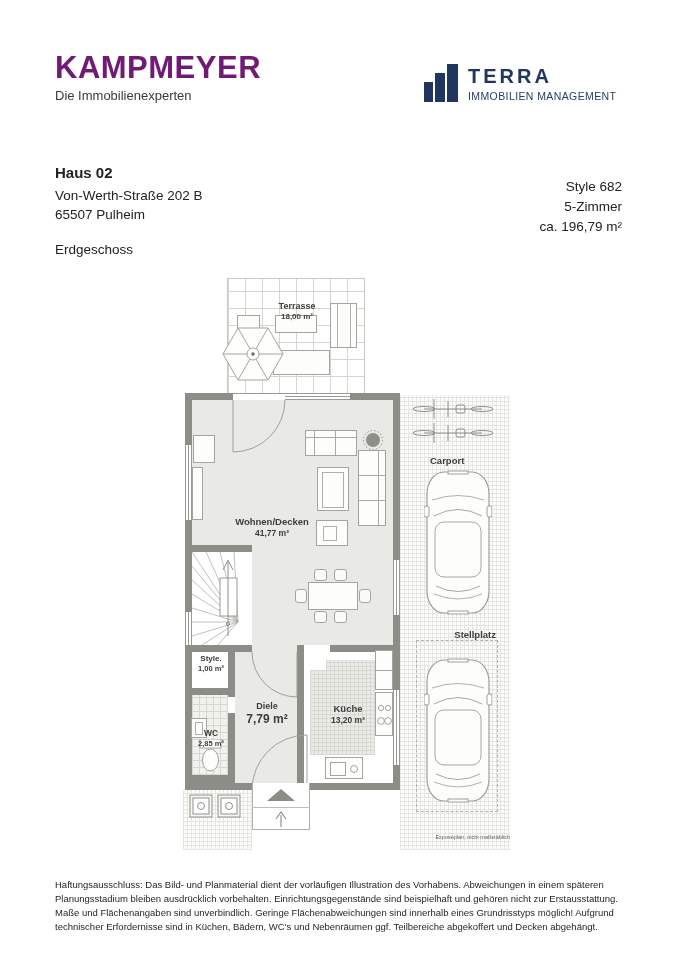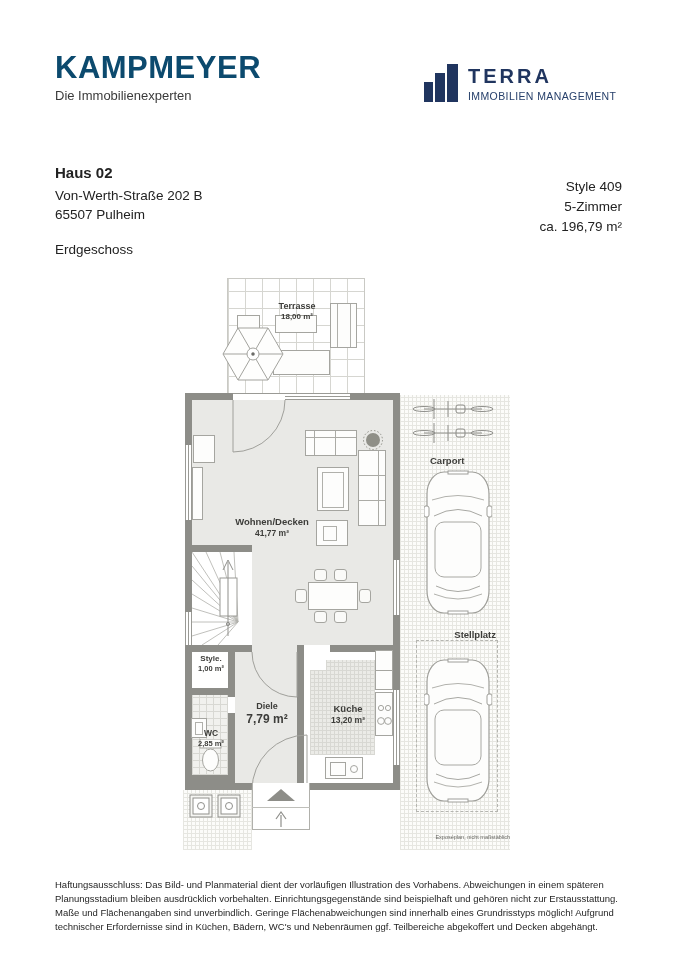--- a/index.html
+++ b/index.html
@@ -1,20 +1,20 @@
 <!DOCTYPE html>
 <html><head>
 <meta charset="utf-8">
 <style>
   html,body{margin:0;padding:0;background:#fff;}
   .page{position:relative;width:673px;height:960px;background:#fff;overflow:hidden;
         font-family:"Liberation Sans",sans-serif;color:#222;}
   .abs{position:absolute;}
   
-  .km-word{font-size:31px;font-weight:800;letter-spacing:.5px;color:#0c4a6e;}
+  .km-word{font-size:31px;font-weight:800;letter-spacing:.5px;color:#701a75;}
   .km-tag{font-size:13px;color:#3a3a3a;margin-top:2px;}
   .terra{display:flex;align-items:flex-end;gap:10px;}
   .terra-bars{display:flex;align-items:flex-end;gap:2px;height:38px;}
   .terra-bars i{display:block;background:#20355f;}
   .terra-word{font-size:20px;font-weight:800;letter-spacing:3px;color:#20355f;line-height:1;}
   .terra-tag{font-size:10.5px;letter-spacing:.4px;color:#27406b;margin-top:4px;}
   
   .addr{font-size:13.5px;line-height:19px;}
   .addr .t{font-size:15px;font-weight:bold;margin-bottom:4px;}
   .style-blk{font-size:13.5px;line-height:20px;text-align:right;}
@@ -75,21 +75,21 @@
   </div>
 
   <div class="abs addr" style="left:55px;top:163px;">
     <div class="t">Haus 02</div>
     <div>Von-Werth-Straße 202 B</div>
     <div>65507 Pulheim</div>
     <div style="margin-top:16px;">Erdgeschoss</div>
   </div>
 
   <div class="abs style-blk" style="right:51px;top:177px;">
-    <div>Style 409</div>
+    <div>Style 682</div>
     <div>5-Zimmer</div>
     <div>ca. 196,79 m²</div>
   </div>
 
   <div class="abs plan">
 
     <div class="terracebg" style="left:44px;top:5px;width:138px;height:117px;"></div>
     <div class="furn" style="left:54px;top:42px;width:23px;height:18px;"></div>
     <div class="furn" style="left:92px;top:42px;width:42px;height:18px;"></div>
     <div class="furn" style="left:147px;top:30px;width:27px;height:45px;background-image:linear-gradient(90deg,transparent 0 6px,#b0b0ab 6px 7px,transparent 7px 19px,#b0b0ab 19px 20px,transparent 20px);"></div>

